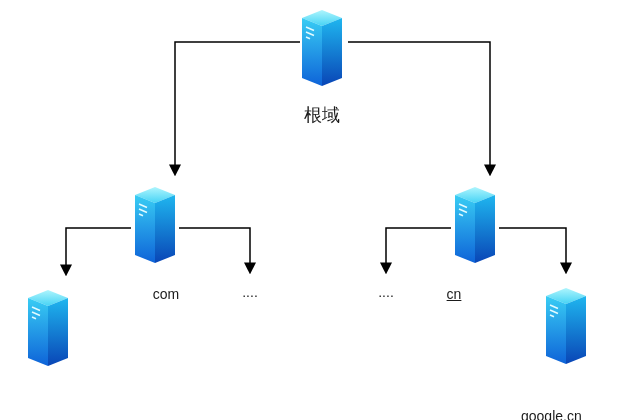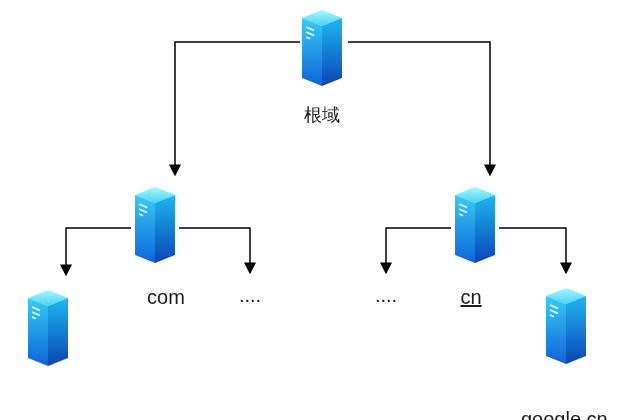--- a/index.html
+++ b/index.html
@@ -28,21 +28,21 @@
     width: 48px;
     height: 80px;
   }
   .server-icon svg {
     display: block;
     width: 100%;
     height: 100%;
   }
   .node-label {
     position: absolute;
-    font-size: 20px;
+    font-size: 14px;
     color: #1b1b1b;
     white-space: nowrap;
   }
   .root-label {
     font-size: 18px;
   }
   .centered {
     transform: translateX(-50%);
   }
 </style>
@@ -106,21 +106,21 @@
     <svg viewBox="0 0 48 80">
       <polygon points="24,2 44,10 24,18 4,10" fill="url(#gTop)"></polygon>
       <polygon points="4,10 24,18 24,78 4,70" fill="url(#gLeft)"></polygon>
       <polygon points="24,18 44,10 44,70 24,78" fill="url(#gRight)"></polygon>
       <line x1="8" y1="19" x2="16" y2="22.4" stroke="#e2fbff" stroke-width="1.6"></line>
       <line x1="8" y1="24" x2="16" y2="27.4" stroke="#e2fbff" stroke-width="1.6"></line>
       <line x1="8" y1="29" x2="12" y2="30.7" stroke="#e2fbff" stroke-width="1.6"></line>
     </svg>
   </div>
   <div class="node-label centered" style="left:386px; top:284px;">....</div>
-  <div class="node-label centered" style="left:471px; top:286px;text-decoration:underline;">cn</div>
+  <div class="node-label centered" style="left:454px; top:286px;text-decoration:underline;">cn</div>
 
   <div class="server-icon" style="left:24px; top:288px;">
     <svg viewBox="0 0 48 80">
       <polygon points="24,2 44,10 24,18 4,10" fill="url(#gTop)"></polygon>
       <polygon points="4,10 24,18 24,78 4,70" fill="url(#gLeft)"></polygon>
       <polygon points="24,18 44,10 44,70 24,78" fill="url(#gRight)"></polygon>
       <line x1="8" y1="19" x2="16" y2="22.4" stroke="#e2fbff" stroke-width="1.6"></line>
       <line x1="8" y1="24" x2="16" y2="27.4" stroke="#e2fbff" stroke-width="1.6"></line>
       <line x1="8" y1="29" x2="12" y2="30.7" stroke="#e2fbff" stroke-width="1.6"></line>
     </svg>

